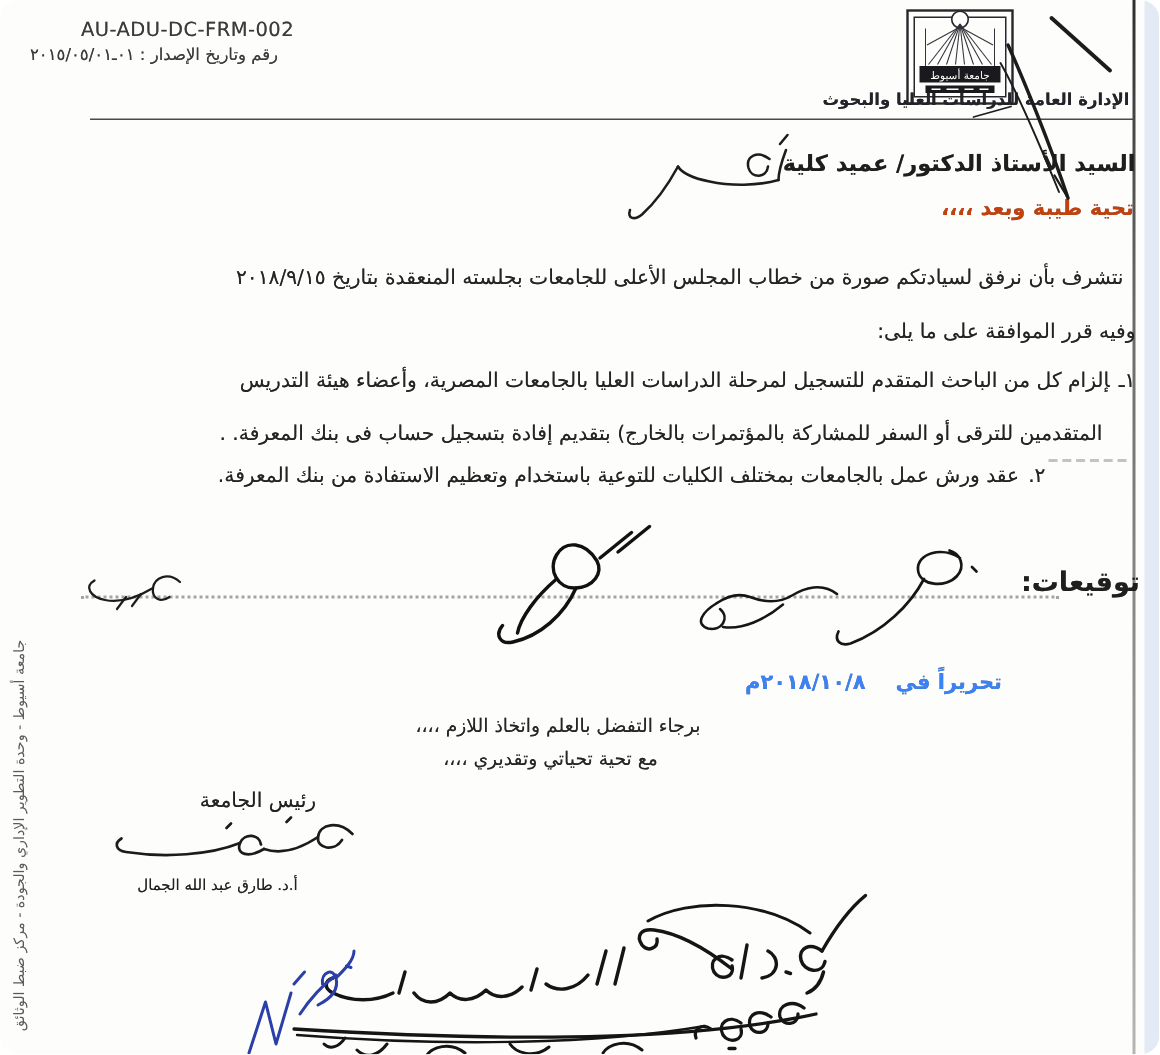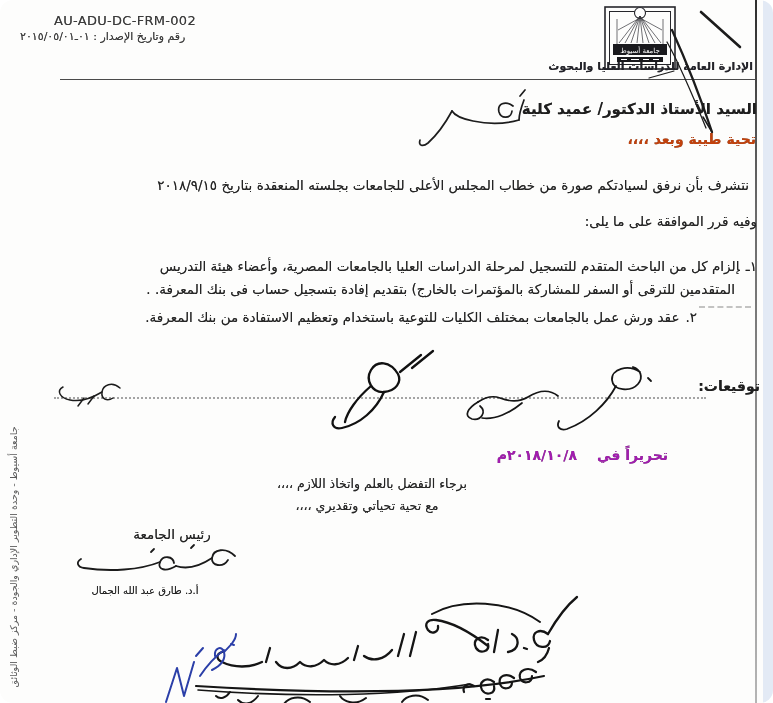--- a/index.html
+++ b/index.html
@@ -15,30 +15,30 @@
   .logo{position:absolute;top:6px;left:604px;width:72px;height:64px;}
   .dept{top:60px;right:20px;font-size:11px;font-weight:bold;color:#23232a;}
   .hr-top{top:79px;left:60px;width:696px;height:0;border-top:1.3px solid #4a4a4a;}
   
   .salutation{top:100px;right:16px;font-size:15px;font-weight:bold;color:#1e1e1e;}
   .greeting{top:131px;right:17px;font-size:14px;font-weight:bold;color:#c2410c;}
   
   .bline{font-size:13.5px;color:#242424;}
   .l-intro{top:177px;right:24px;}
   .l-lead{top:213px;right:16px;}
-  .l-i1a{top:246px;right:16px;margin-top:12px;}
+  .l-i1a{top:246px;right:16px;}
   .l-i1b{top:281px;right:38px;}
   .l-i2{top:309px;right:76px;}
   .item-num{margin-left:6px;}
   .margin-dash{top:306px;right:22px;width:52px;height:0;border-top:2px dashed #b9b9b9;opacity:.85;}
   
-  .sig-label{top:378px;right:13px;font-size:14px;font-weight:bold;color:#1f1f1f;}
+  .sig-label{top:378px;right:13px;font-size:18px;font-weight:bold;color:#1f1f1f;}
   .sig-dots{top:397px;left:54px;width:652px;height:0;border-top:2px dotted #8f8f8f;opacity:.8;}
   
-  .dateline{top:447px;right:105px;font-size:14px;font-weight:bold;color:#a21caf;}
+  .dateline{top:447px;right:105px;font-size:14px;font-weight:bold;color:#3b82f6;}
   .dateline .dlab{margin-left:20px;}
   .req1{top:476px;left:228px;width:288px;text-align:center;font-size:12.5px;}
   .req2{top:498px;left:250px;width:234px;text-align:center;font-size:12.5px;}
   .stitle{top:526px;left:110px;width:124px;text-align:center;font-size:13.5px;color:#222;}
   .sname{top:585px;left:46px;width:198px;text-align:center;font-size:10px;color:#222;}
   
   .side{top:549px;left:-130px;width:292px;height:16px;text-align:center;font-size:9.5px;color:#5a5a5a;
         transform:rotate(-90deg);transform-origin:center;}
   
   .edge-line{top:0;left:755px;width:2px;height:703px;background:linear-gradient(#2e2e2e,#6a6a6a 30%,#b5b5b5);}

